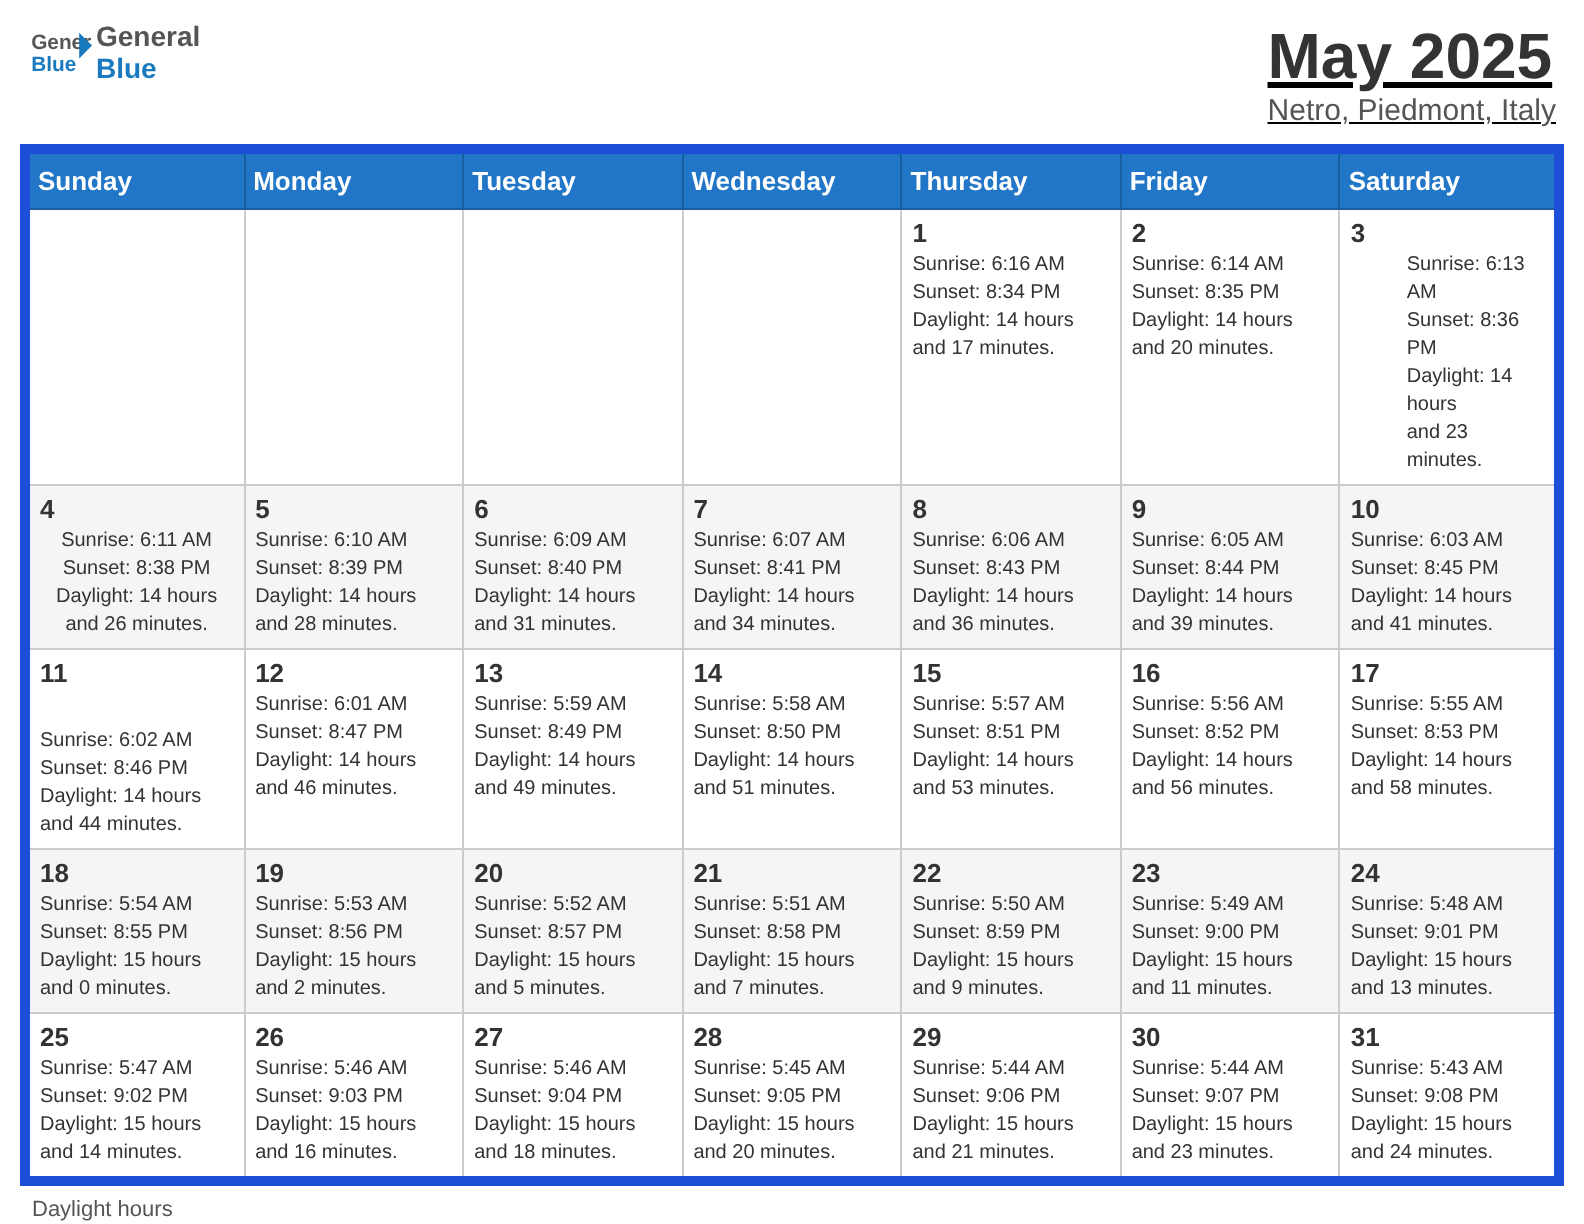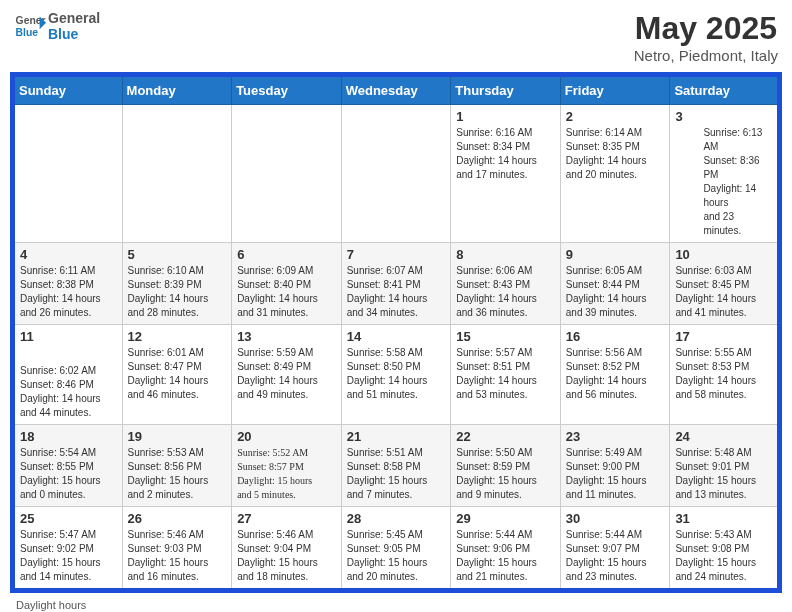--- a/index.html
+++ b/index.html
@@ -21,21 +21,22 @@
       display: flex;
       align-items: center;
       gap: 0;
     }
     .logo-icon {
       width: 32px;
       height: 32px;
       margin-right: 2px;
     }
     .title-block {
-      text-align: center;
+      text-align: left;
+      text-decoration: underline;
     }
     .month-year {
       font-size: 32px;
       font-weight: bold;
       color: #333;
     }
     .location {
       font-size: 15px;
       color: #555;
     }
@@ -139,21 +140,21 @@
           <span class="day-number">3</span>
           <div class="day-info" style="white-space: pre-line; margin-left: 28px;">Sunrise: 6:13 AM
 Sunset: 8:36 PM
 Daylight: 14 hours
 and 23 minutes.</div>
         </td>
       </tr>
       <tr>
         <td>
           <span class="day-number">4</span>
-          <div class="day-info" style="white-space: pre-line;">Sunrise: 6:11 AM
+          <div class="day-info" style="white-space: pre-line; text-align: center;">Sunrise: 6:11 AM
 Sunset: 8:38 PM
 Daylight: 14 hours
 and 26 minutes.</div>
         </td>
         <td>
           <span class="day-number">5</span>
           <div class="day-info" style="white-space: pre-line;">Sunrise: 6:10 AM
 Sunset: 8:39 PM
 Daylight: 14 hours
 and 28 minutes.</div>
@@ -255,21 +256,21 @@
         </td>
         <td>
           <span class="day-number">19</span>
           <div class="day-info" style="white-space: pre-line;">Sunrise: 5:53 AM
 Sunset: 8:56 PM
 Daylight: 15 hours
 and 2 minutes.</div>
         </td>
         <td>
           <span class="day-number">20</span>
-          <div class="day-info" style="white-space: pre-line; font-family: Liberation Serif, serif;">Sunrise: 5:52 AM
+          <div class="day-info" style="white-space: pre-line;">Sunrise: 5:52 AM
 Sunset: 8:57 PM
 Daylight: 15 hours
 and 5 minutes.</div>
         </td>
         <td>
           <span class="day-number">21</span>
           <div class="day-info" style="white-space: pre-line;">Sunrise: 5:51 AM
 Sunset: 8:58 PM
 Daylight: 15 hours
 and 7 minutes.</div>

